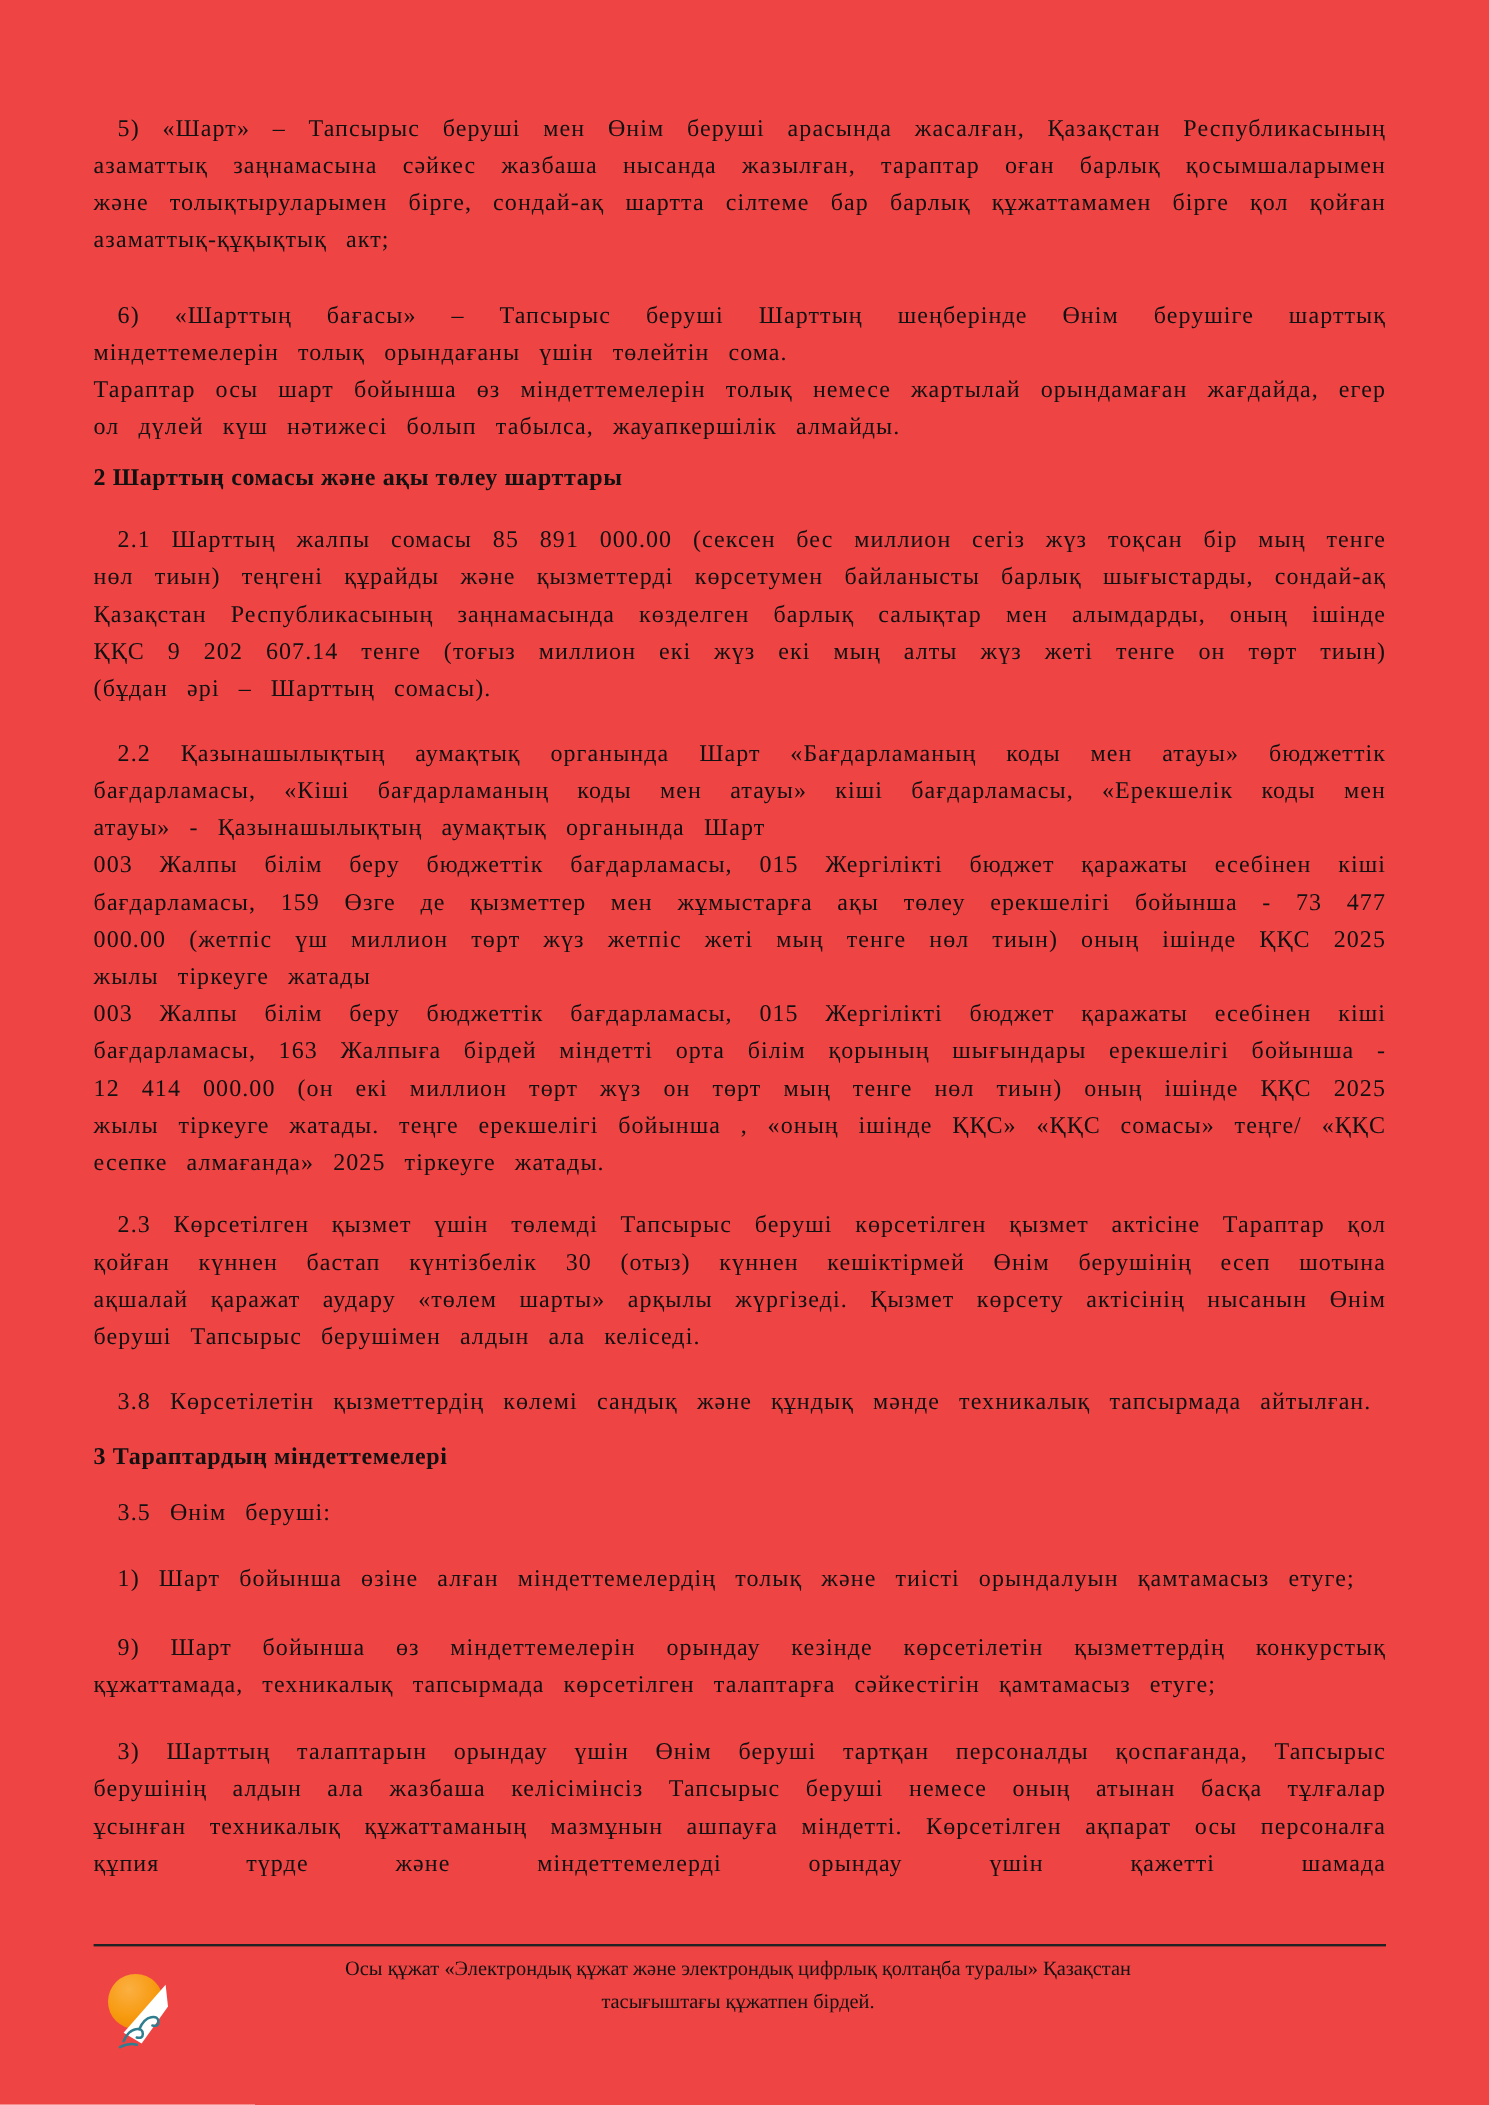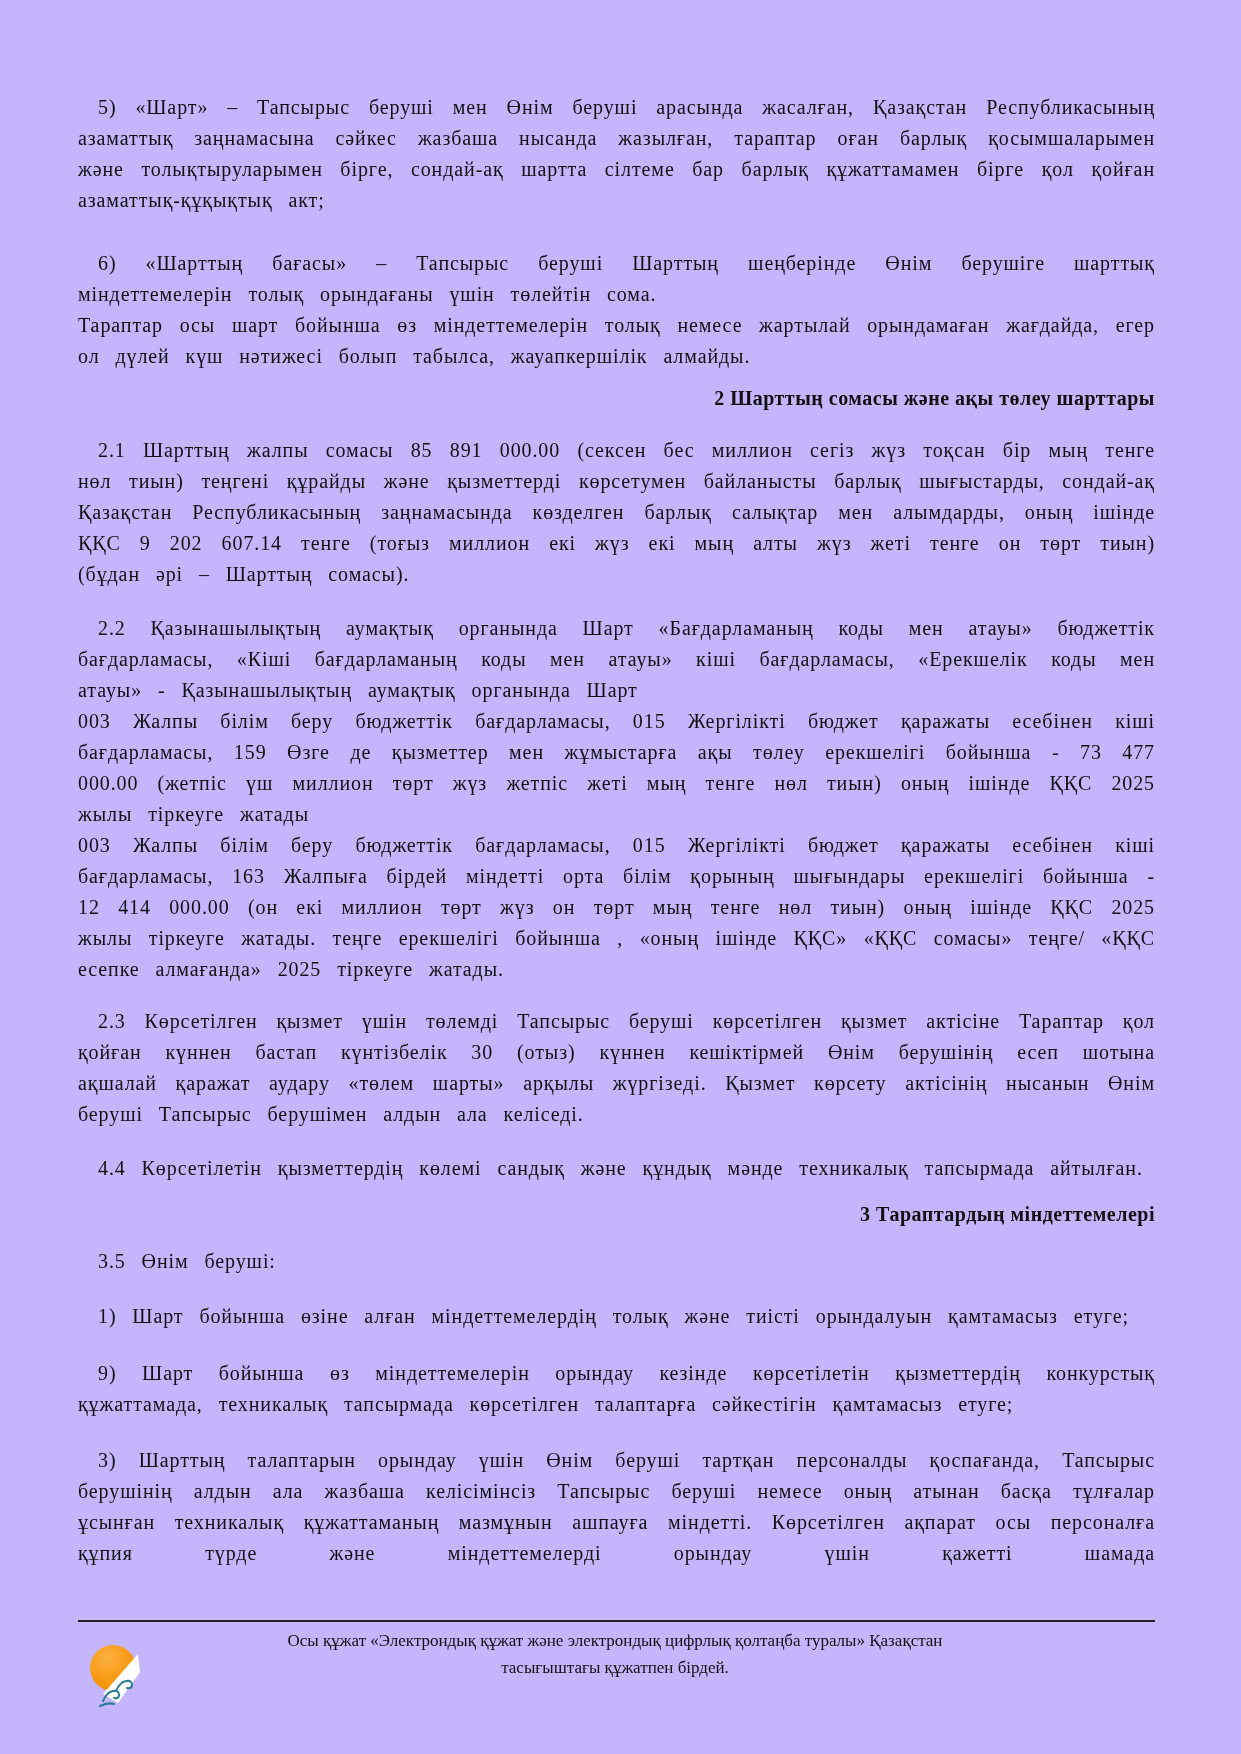--- a/index.html
+++ b/index.html
@@ -1,20 +1,20 @@
 <!DOCTYPE html>
 <html><head>
 <meta charset="utf-8">
 <style>
   html, body { margin: 0; padding: 0; background: #ffffff; }
   .page {
     position: relative;
     width: 1241px;
     height: 1754px;
-    background: #c4b5fd;
+    background: #ef4444;
     overflow: hidden;
     font-family: "Liberation Serif", "DejaVu Serif", serif;
     color: #111111;
   }
   .content {
     position: absolute;
     left: 78px;
     top: 92px;
     width: 1077px;
   }
@@ -25,21 +25,21 @@
     text-align: justify;
     letter-spacing: 0.9px;
     word-spacing: 10px;
   }
   .content p.para.indent { text-indent: 20px; }
   .content h2.heading {
     margin: 0;
     font-size: 20px;
     line-height: 31px;
     font-weight: bold;
-    text-align: right;
+    text-align: left;
     letter-spacing: 0.5px;
   }
   .b { font-weight: normal; }
 
   
   [data-name="clause-6"]           { margin-top: 32px !important; }
   [data-name="section-2-heading"]  { margin-top: 11px !important; }
   [data-name="clause-2-1"]         { margin-top: 21px !important; }
   [data-name="clause-2-2"]         { margin-top: 23px !important; }
   [data-name="clause-2-3"]         { margin-top: 21px !important; }
@@ -86,21 +86,21 @@
   <div class="content" id="content" data-name="contract-body">
       <p class="para indent" data-name="clause-5"><span data-name="text-run">5) «Шарт» – Тапсырыс беруші мен Өнім беруші арасында жасалған, Қазақстан Республикасының азаматтық заңнамасына сәйкес жазбаша нысанда жазылған, тараптар оған барлық қосымшаларымен және толықтыруларымен бірге, сондай-ақ шартта сілтеме бар барлық құжаттамамен бірге қол қойған азаматтық-құқықтық акт;</span></p>
       <p class="para indent" data-name="clause-6"><span data-name="text-run">6) «Шарттың бағасы» – Тапсырыс беруші Шарттың шеңберінде Өнім берушіге шарттық міндеттемелерін толық орындағаны үшін төлейтін сома.</span></p>
       <p class="para" data-name="clause-6-note"><span data-name="text-run">Тараптар осы шарт бойынша өз міндеттемелерін толық немесе жартылай орындамаған жағдайда, егер ол дүлей күш нәтижесі болып табылса, жауапкершілік алмайды.</span></p>
       <h2 class="heading" data-name="section-2-heading"><span data-name="text-run">2 Шарттың сомасы және ақы төлеу шарттары</span></h2>
       <p class="para indent" data-name="clause-2-1"><span data-name="text-run">2.1 Шарттың жалпы сомасы 85 891 000.00 (сексен бес миллион сегіз жүз тоқсан бір мың тенге нөл тиын) теңгені құрайды және қызметтерді көрсетумен байланысты барлық шығыстарды, сондай-ақ Қазақстан Республикасының заңнамасында көзделген барлық салықтар мен алымдарды, оның ішінде ҚҚС 9 202 607.14 тенге (тоғыз миллион екі жүз екі мың алты жүз жеті тенге он төрт тиын) (бұдан әрі – Шарттың сомасы).</span></p>
       <p class="para indent" data-name="clause-2-2"><span data-name="text-run">2.2 Қазынашылықтың аумақтық органында Шарт «Бағдарламаның коды мен атауы» бюджеттік бағдарламасы, «Кіші бағдарламаның коды мен атауы» кіші бағдарламасы, «Ерекшелік коды мен атауы» - Қазынашылықтың аумақтық органында Шарт</span></p>
       <p class="para" data-name="budget-line-159"><span class="b" data-name="budget-code">003</span><span data-name="text-run"> Жалпы білім беру бюджеттік бағдарламасы, </span><span class="b" data-name="budget-code">015</span><span data-name="text-run"> Жергілікті бюджет қаражаты есебінен кіші бағдарламасы, </span><span class="b" data-name="budget-code">159</span><span data-name="text-run"> Өзге де қызметтер мен жұмыстарға ақы төлеу ерекшелігі бойынша - 73 477 000.00 (жетпіс үш миллион төрт жүз жетпіс жеті мың тенге нөл тиын) оның ішінде ҚҚС 2025 жылы тіркеуге жатады</span></p>
       <p class="para" data-name="budget-line-163"><span class="b" data-name="budget-code">003</span><span data-name="text-run"> Жалпы білім беру бюджеттік бағдарламасы, </span><span class="b" data-name="budget-code">015</span><span data-name="text-run"> Жергілікті бюджет қаражаты есебінен кіші бағдарламасы, </span><span class="b" data-name="budget-code">163</span><span data-name="text-run"> Жалпыға бірдей міндетті орта білім қорының шығындары ерекшелігі бойынша - 12 414 000.00 (он екі миллион төрт жүз он төрт мың тенге нөл тиын) оның ішінде ҚҚС 2025 жылы тіркеуге жатады. теңге ерекшелігі бойынша , «оның ішінде ҚҚС» «ҚҚС сомасы» теңге/ «ҚҚС есепке алмағанда» 2025 тіркеуге жатады.</span></p>
       <p class="para indent" data-name="clause-2-3"><span data-name="text-run">2.3 Көрсетілген қызмет үшін төлемді Тапсырыс беруші көрсетілген қызмет актісіне Тараптар қол қойған күннен бастап күнтізбелік 30 (отыз) күннен кешіктірмей Өнім берушінің есеп шотына ақшалай қаражат аудару «төлем шарты» арқылы жүргізеді. Қызмет көрсету актісінің нысанын Өнім беруші Тапсырыс берушімен алдын ала келіседі.</span></p>
-      <p class="para indent" data-name="clause-2-4"><span data-name="text-run">4.4 Көрсетілетін қызметтердің көлемі сандық және құндық мәнде техникалық тапсырмада айтылған.</span></p>
+      <p class="para indent" data-name="clause-2-4"><span data-name="text-run">3.8 Көрсетілетін қызметтердің көлемі сандық және құндық мәнде техникалық тапсырмада айтылған.</span></p>
       <h2 class="heading" data-name="section-3-heading"><span data-name="text-run">3 Тараптардың міндеттемелері</span></h2>
       <p class="para indent" data-name="clause-3-1"><span data-name="text-run">3.5 Өнім беруші:</span></p>
       <p class="para indent" data-name="obligation-1"><span data-name="text-run">1) Шарт бойынша өзіне алған міндеттемелердің толық және тиісті орындалуын қамтамасыз етуге;</span></p>
       <p class="para indent" data-name="obligation-2"><span data-name="text-run">9) Шарт бойынша өз міндеттемелерін орындау кезінде көрсетілетін қызметтердің конкурстық құжаттамада, техникалық тапсырмада көрсетілген талаптарға сәйкестігін қамтамасыз етуге;</span></p>
       <p class="para indent" data-name="obligation-3"><span data-name="text-run">3) Шарттың талаптарын орындау үшін Өнім беруші тартқан персоналды қоспағанда, Тапсырыс берушінің алдын ала жазбаша келісімінсіз Тапсырыс беруші немесе оның атынан басқа тұлғалар ұсынған техникалық құжаттаманың мазмұнын ашпауға міндетті. Көрсетілген ақпарат осы персоналға құпия түрде және міндеттемелерді орындау үшін қажетті шамада</span></p>
     </div>
 
   <div class="footer-rule" data-name="footer-divider"></div>
 
   <div class="footer" data-name="footer-stamp">

